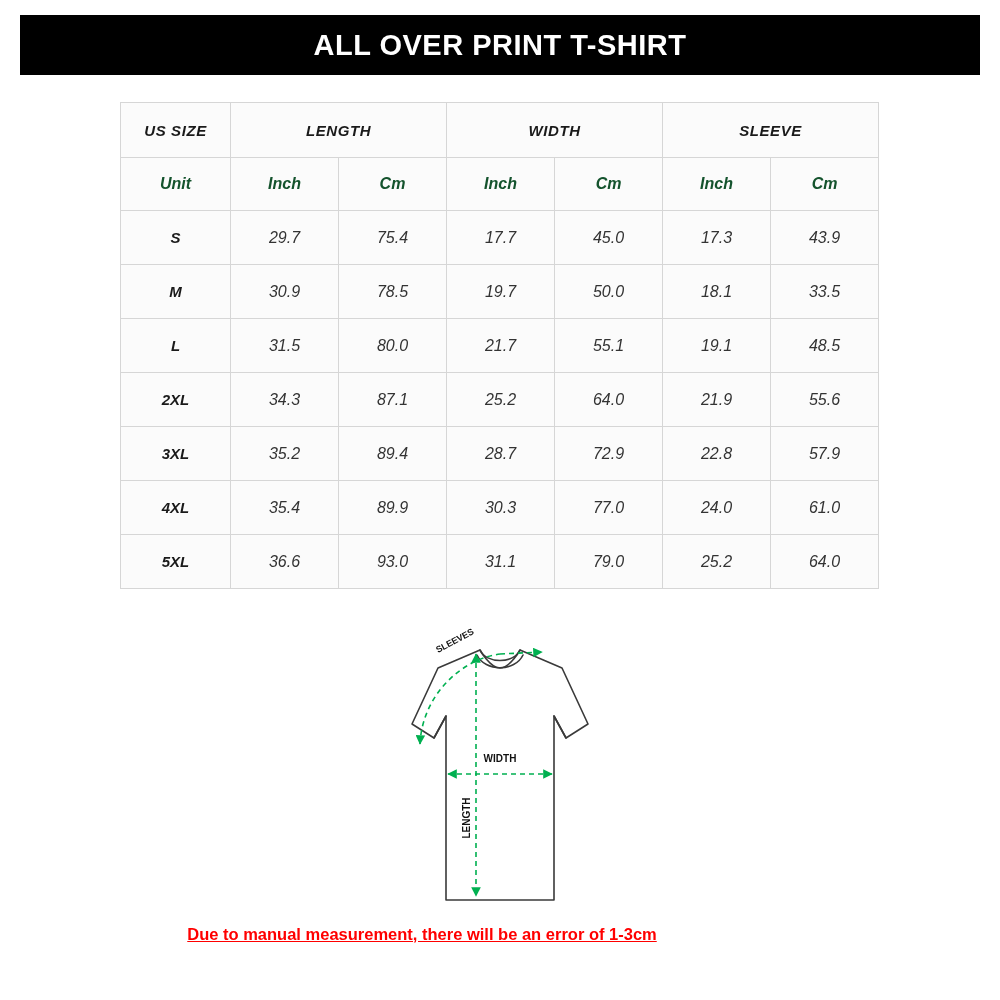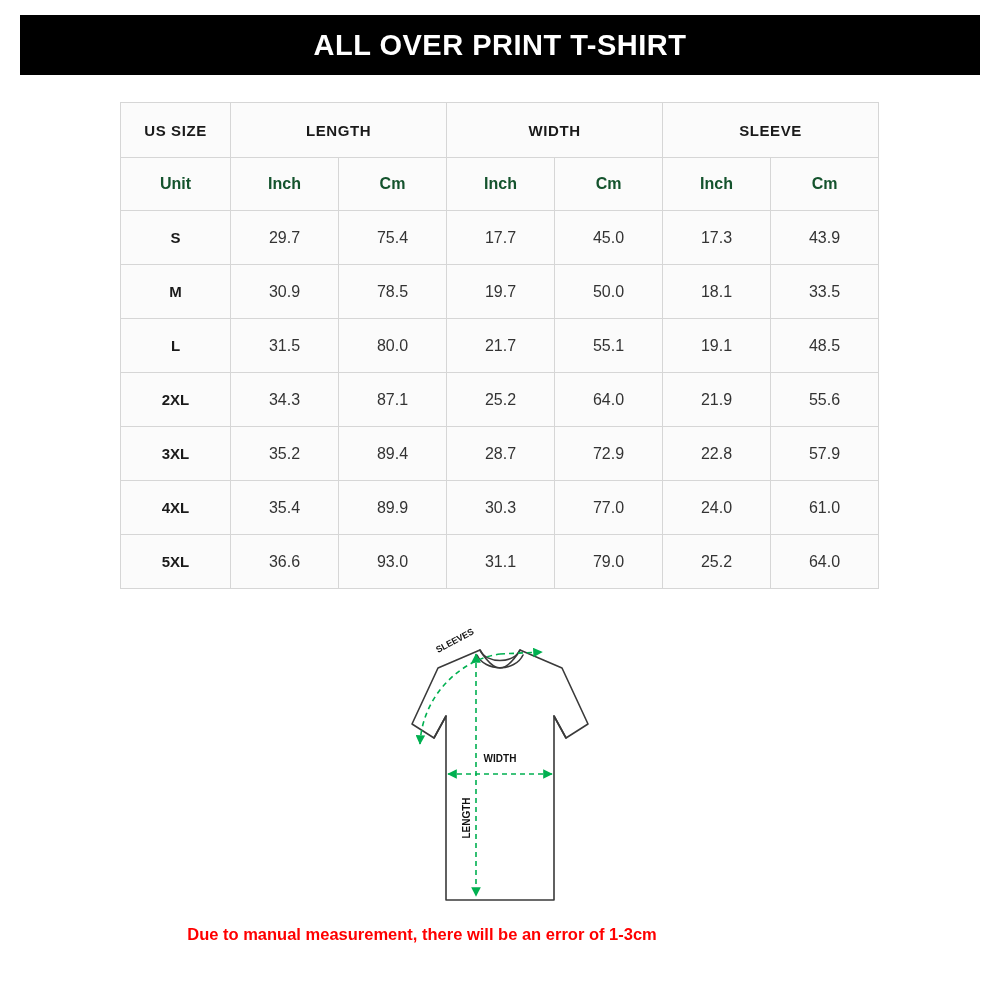--- a/index.html
+++ b/index.html
@@ -44,20 +44,21 @@
   .table-wrap {
     position: absolute;
     left: 120px;
     top: 102px;
     width: 760px;
   }
   table.size-table {
     border-collapse: collapse;
     width: 687px;
     table-layout: fixed;
+    font-style: italic;
   }
   table.size-table td, table.size-table th {
     border: 1px solid #d6d6d6;
     text-align: center;
     vertical-align: middle;
     background: #fbfbfb;
     font-family: "Liberation Sans", sans-serif;
   }
   .hdr-row th {
     height: 52px;
@@ -97,20 +98,21 @@
   .note {
     position: absolute;
     left: 0;
     top: 925px;
     width: 844px;
     text-align: center;
     color: #ff0000;
     font-size: 16.5px;
     font-weight: bold;
     font-family: "Liberation Sans", sans-serif;
+    text-decoration: underline;
   }
 </style>
 </head>
 <body>
 
 <div class="page">
 
   <div class="banner">
     <div class="banner-title">ALL OVER PRINT T-SHIRT</div>
   </div>

